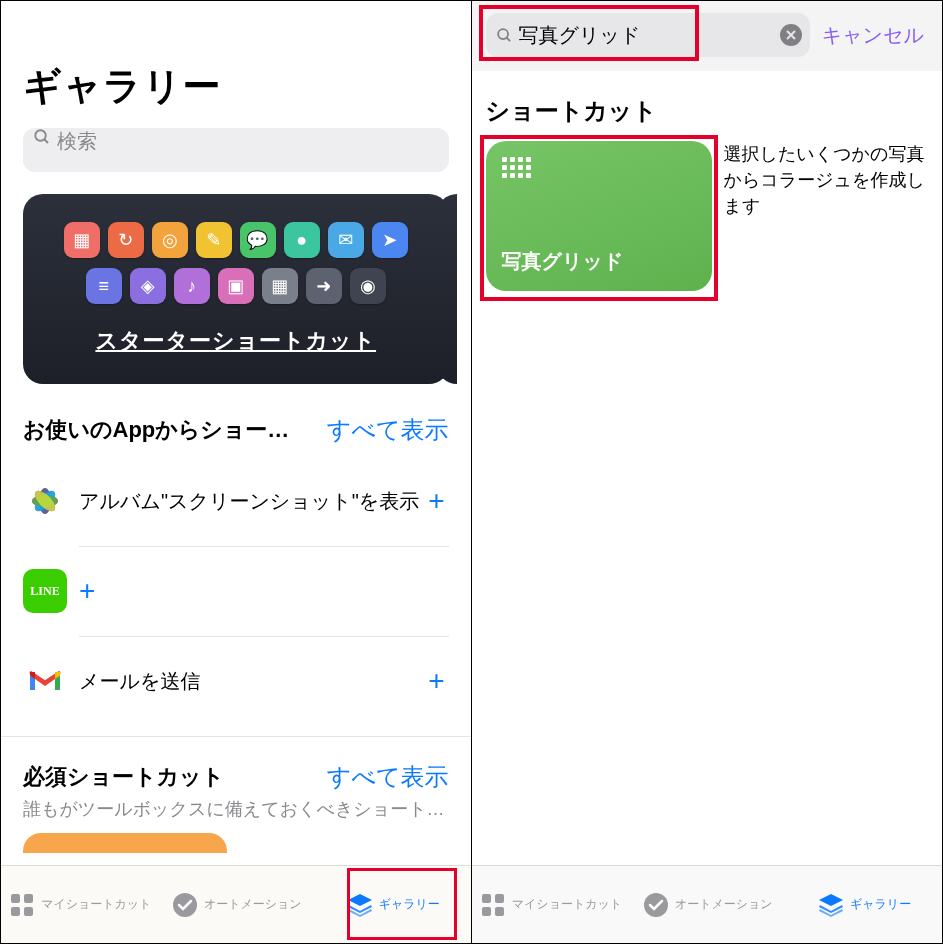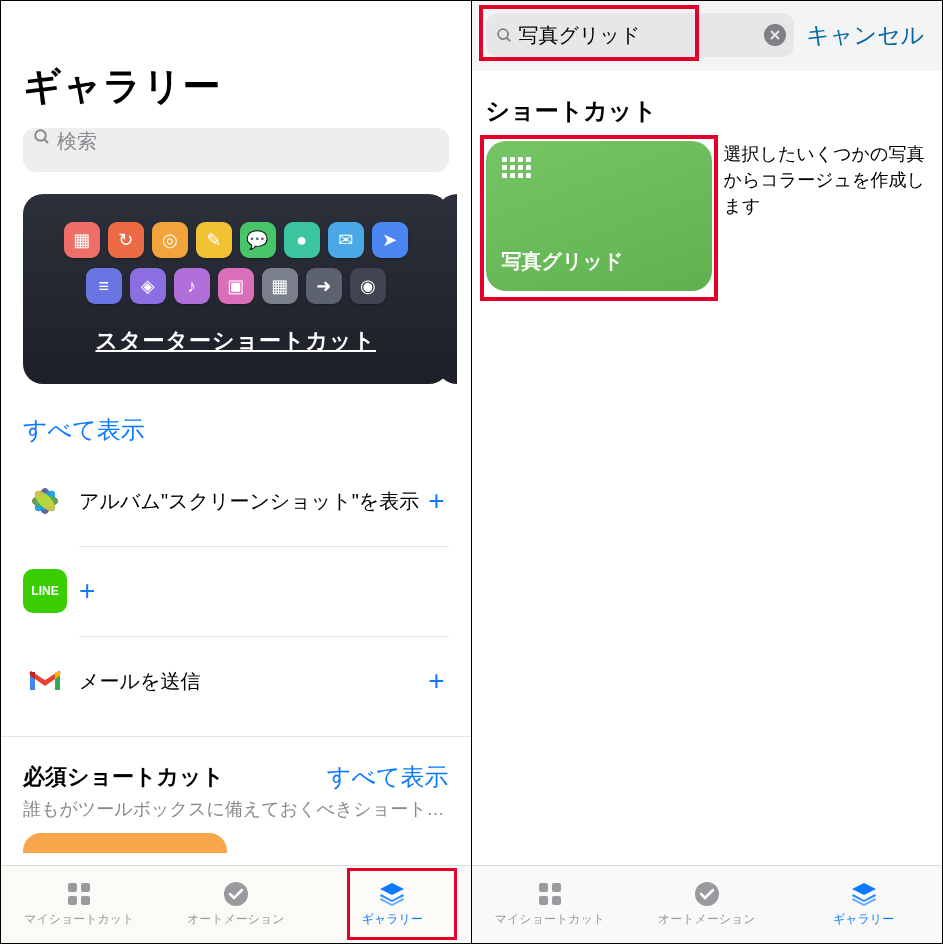--- a/index.html
+++ b/index.html
@@ -88,21 +88,21 @@
   .app-row + .app-row::before{
     content:""; position:absolute; top:0; left:56px; right:0; height:1px; background:#e4e4e6;
   }
   .app-icon {
     width:44px; height:44px; border-radius:10px;
     display:flex; align-items:center; justify-content:center;
     font-size:22px; margin-right:12px;
   }
   .photos-ic { background: radial-gradient(circle at 50% 50%, #fff 30%, transparent 31%); position:relative;}
   .photos-ic svg { width:40px; height:40px;}
-  .line-ic { background:#3ACE00; color:#fff; font-weight:700; font-size:12px;}
+  .line-ic { background:#3ACE00; color:#fff; font-weight:700; font-size:12px;font-family:Liberation Serif, serif;}
   .gmail-ic { background:#fff; }
   .app-label { font-size:20px; color:#000; flex:1; display:flex; align-items:center; gap:6px;}
   .app-plus { color:#0b7aff; font-size:28px; font-weight:300; padding-right:4px;}
   .divider-top { height:1px; background:#e4e4e6; margin: 10px -22px 0 -22px;}
 
   .section2 { margin-top:24px; }
   .sub-desc { color:#8a8a8e; font-size:18px; margin-top:4px;}
   .orange-peek {
     background:#f8a64c; border-radius:18px 18px 0 0; height:20px; width:48%;
     margin-top:12px;
@@ -110,21 +110,21 @@
 
   
   .tabbar {
     height: 78px;
     background: linear-gradient(180deg, rgba(252,250,246,0.96), rgba(252,250,246,0.96));
     border-top: 0.5px solid rgba(0,0,0,0.12);
     display:flex;
   }
   .panel-right .tabbar { background:#f9f9fa; }
   .tab {
-    flex:1; display:flex; flex-direction:column; align-items:center; justify-content:center;
+    flex:1; display:flex; flex-direction:row; align-items:center; justify-content:center;
     font-size:12px; color:#9a9a9e; gap:4px;
   }
   .tab.active { color:#0b7aff; }
   .tab-ic { width:30px; height:26px; display:flex; align-items:center; justify-content:center; }
   .red-box-tab {
     position:absolute; border:3px solid #e4002b; pointer-events:none;
   }
 
   
   .search-header {
@@ -138,21 +138,21 @@
     flex:1; background:#e7e7e9; border-radius:12px; height:44px;
     display:flex; align-items:center; padding:0 10px; position:relative;
   }
   .search-input-wrap .mag { color:#808084; font-size:18px; margin-right:6px;}
   .search-input-wrap .val { color:#000; font-size:20px; flex:1;}
   .clear-btn {
     width:22px; height:22px; border-radius:11px; background:#808084;
     color:#e7e7e9; display:flex; align-items:center; justify-content:center;
     font-size:14px; position:absolute; right:8px;
   }
-  .cancel-btn { color:#0369a1; font-size:23px; padding-right:4px;}
+  .cancel-btn { color:#8b5cf6; font-size:20px; padding-right:4px;}
 
   .red-box-search{
     position:absolute; border:4px solid #e4002b; pointer-events:none;
     left:7px; top:4px; width:220px; height:56px;
   }
 
   .right-body { flex:1; padding: 24px 14px; }
   .r-section-title { font-size:24px; font-weight:700; margin-bottom:14px; }
   .result-row { display:flex; gap:12px; align-items:flex-start; position:relative;}
   .result-card {
@@ -212,20 +212,21 @@
               <div class="ic" style="background: rgb(92, 98, 112);">➜</div>
               <div class="ic" style="background: rgb(63, 68, 80);">◉</div>
             </div>
         </div>
         <div class="starter-title">スターターショートカット</div>
       </div>
       <div class="starter-card partial"></div>
     </div>
 
     <div class="section-head">
+      <div class="section-title">お使いのAppからショー…</div>
       <div class="see-all">すべて表示</div>
     </div>
 
     <div class="app-list">
       <div class="app-row">
         <div class="app-icon photos-ic">
           <svg viewBox="0 0 40 40">
             <g transform="translate(20,20)">
               <ellipse rx="6" ry="13" fill="#fbbc04" opacity="0.85" transform="rotate(0)"></ellipse>
               <ellipse rx="6" ry="13" fill="#ff7043" opacity="0.85" transform="rotate(45)"></ellipse>

